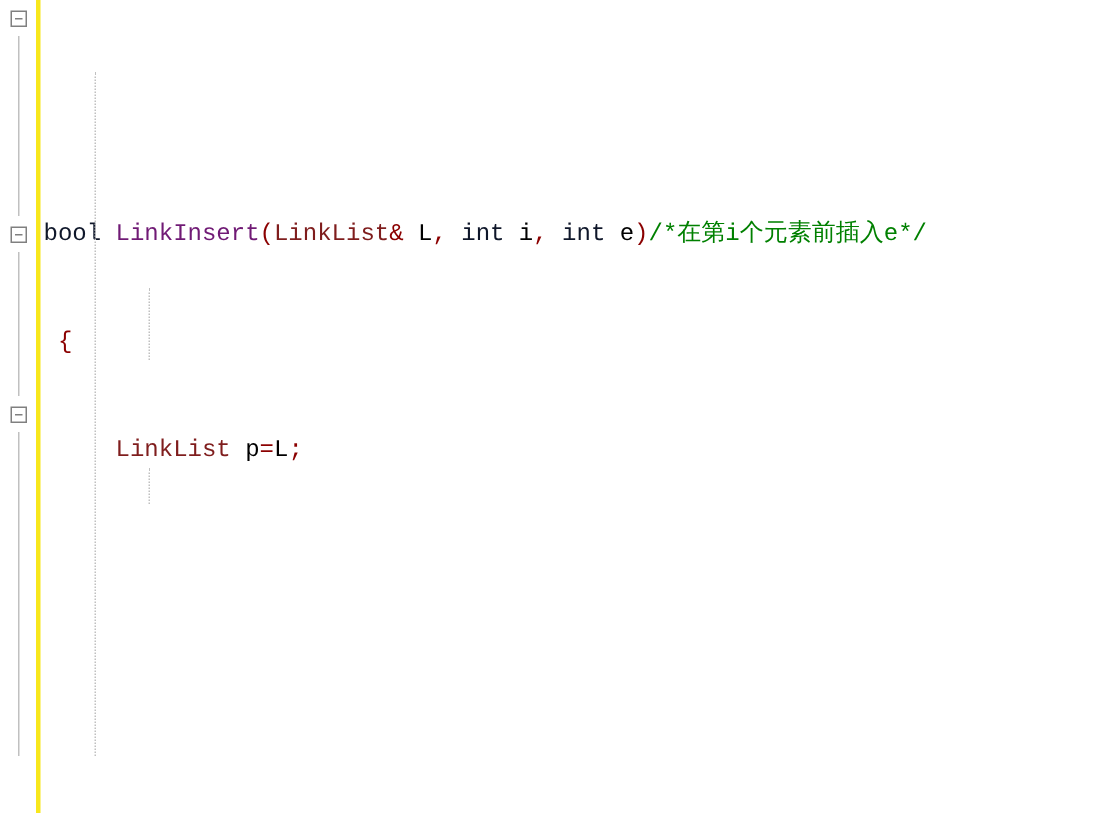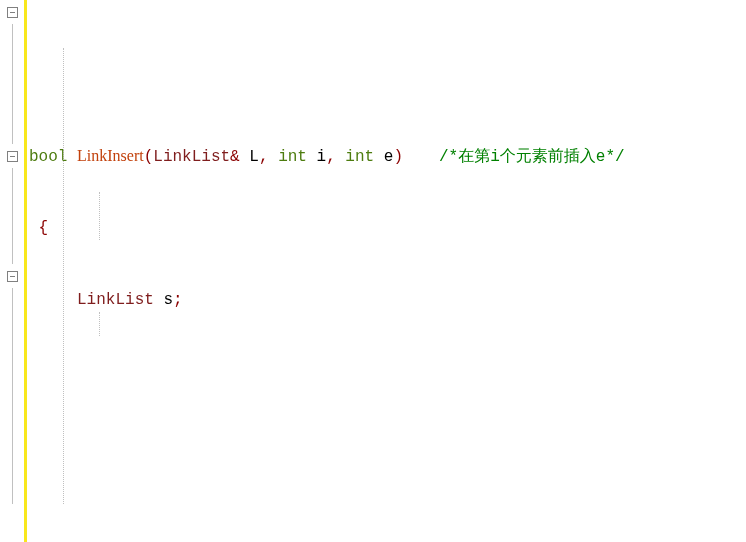--- a/index.html
+++ b/index.html
@@ -64,25 +64,25 @@
   }
   .guide-wrap {
     position: relative;
   }
   .indent-guide {
     position: absolute;
     top: 0;
     bottom: 0;
     border-left: 1px dotted #c0c0c0;
   }
-  .kw { color: #4d7c0f; }
+  .kw { color: #0f172a; }
   .type { color: #7f1d1d; }
   .op { color: #8b0000; }
-  .func { color: #c2410c; font-family: Liberation Serif, serif; }
-  .cm { color: #008000; margin-left: 36px; }
+  .func { color: #701a75; }
+  .cm { color: #008000; }
 </style>
 </head>
 <body>
 
 <div class="editor">
   <div class="gutter">
     <div class="gutter-line">
         <div class="fold-box"></div>
       </div>
     <div class="gutter-line">
@@ -148,21 +148,21 @@
     <div class="gutter-line"></div>
   </div>
 
   <div class="code-area guide-wrap">
     <div class="indent-guide" style="left:36px; top:48px; height:456px;"></div>
     <div class="indent-guide" style="left:72px; top:192px; height:48px;"></div>
     <div class="indent-guide" style="left:72px; top:312px; height:24px;"></div>
 
     <div class="code-line"><span class="kw">bool</span> <span class="func">LinkInsert</span><span class="op">(</span><span class="type">LinkList</span><span class="op">&amp;</span><span> L</span><span class="op">,</span> <span class="kw">int</span><span> i</span><span class="op">,</span> <span class="kw">int</span><span> e</span><span class="op">)</span><span class="cm">/*在第i个元素前插入e*/</span></div>
     <div class="code-line"> <span class="op">{</span></div>
-    <div class="code-line">     <span class="type">LinkList</span><span> s</span><span class="op">;</span></div>
+    <div class="code-line">     <span class="type">LinkList</span><span> p</span><span class="op">=</span><span>L</span><span class="op">;</span></div>
     <div class="code-line"></div>
     
     
     
     
     
     
     
     
     

